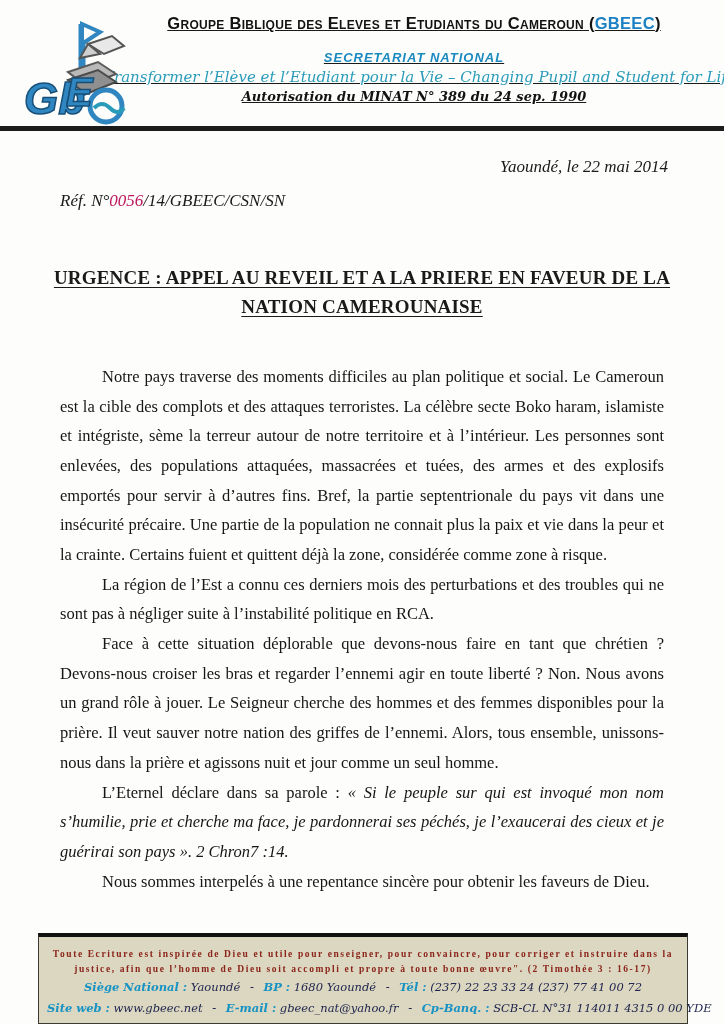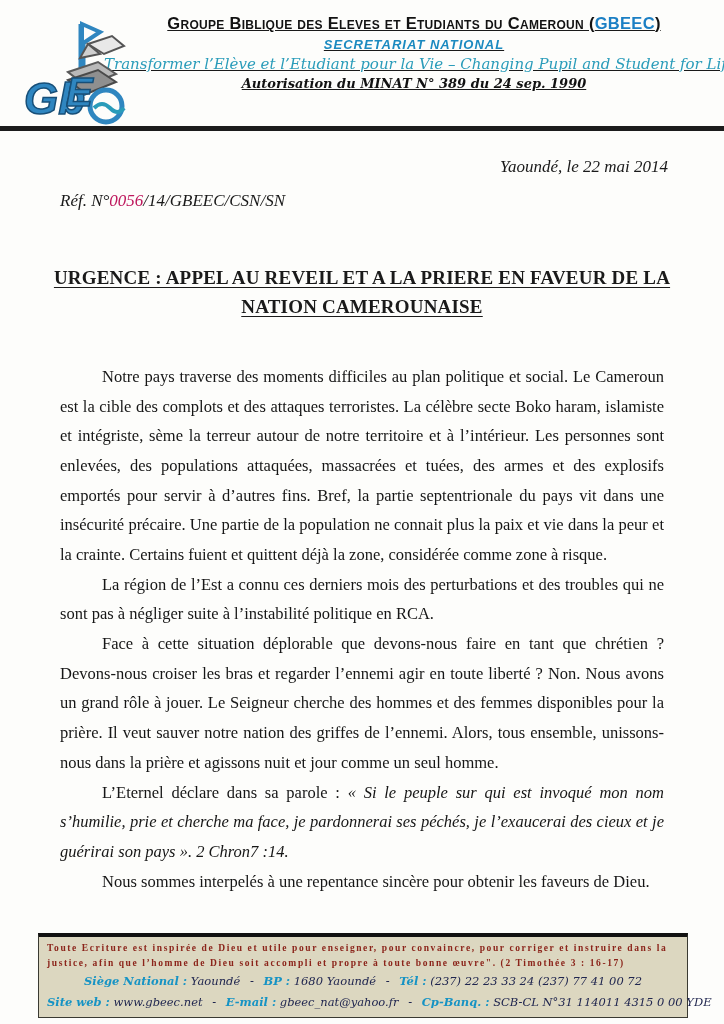--- a/index.html
+++ b/index.html
@@ -24,21 +24,21 @@
   }
   .lh-line2 {
     font-family: "Liberation Sans", sans-serif;
     font-weight: bold; font-size: 14.5px; letter-spacing: 2px;
     color: #121212; margin-top: 2px; white-space: nowrap;
   }
   .acc-blue { color: #1b7fc4; }
   .lh-dept {
     font-family: "Liberation Sans", sans-serif;
     font-weight: bold; font-style: italic; font-size: 13px;
-    letter-spacing: 1px; color: #1b8ac0; margin-top: 4px;
+    letter-spacing: 1px; color: #1b8ac0; margin-top: 17px;
   }
   .lh-motto {
     font-family: "DejaVu Serif", serif;
     font-style: italic; font-size: 15px; color: #2a9cba; margin-top: 3px;
     white-space: nowrap;
   }
   .lh-auth {
     font-family: "DejaVu Serif", serif;
     font-style: italic; font-weight: bold; font-size: 13px;
     color: #121212; margin-top: 3px;
@@ -73,21 +73,21 @@
   .footer-box {
     position: absolute; left: 38px; right: 36px; top: 933px;
     background: #dcd7c0;
     border: 1px solid #3a3a32;
     border-top: 4px solid #111;
     padding: 4px 8px 6px 8px;
   }
   .footer-verse {
     color: #8b241a; font-family: "Liberation Serif", serif;
     font-weight: bold; font-size: 9.5px; letter-spacing: 1.6px;
-    text-align: left; line-height: 1.55;
+    text-align: center; line-height: 1.55; margin-top: 6px;
   }
   .footer-contacts {
     margin-top: 3px; text-align: center;
     font-family: "DejaVu Serif", serif;
     font-style: italic; font-size: 11.5px; line-height: 1.5;
     color: #20264f; white-space: nowrap;
   }
   .f-label { color: #1693c4; font-weight: bold; }
   .f-dash { color: #20264f; padding: 0 6px; }
   .f-val { color: #20264f; }

